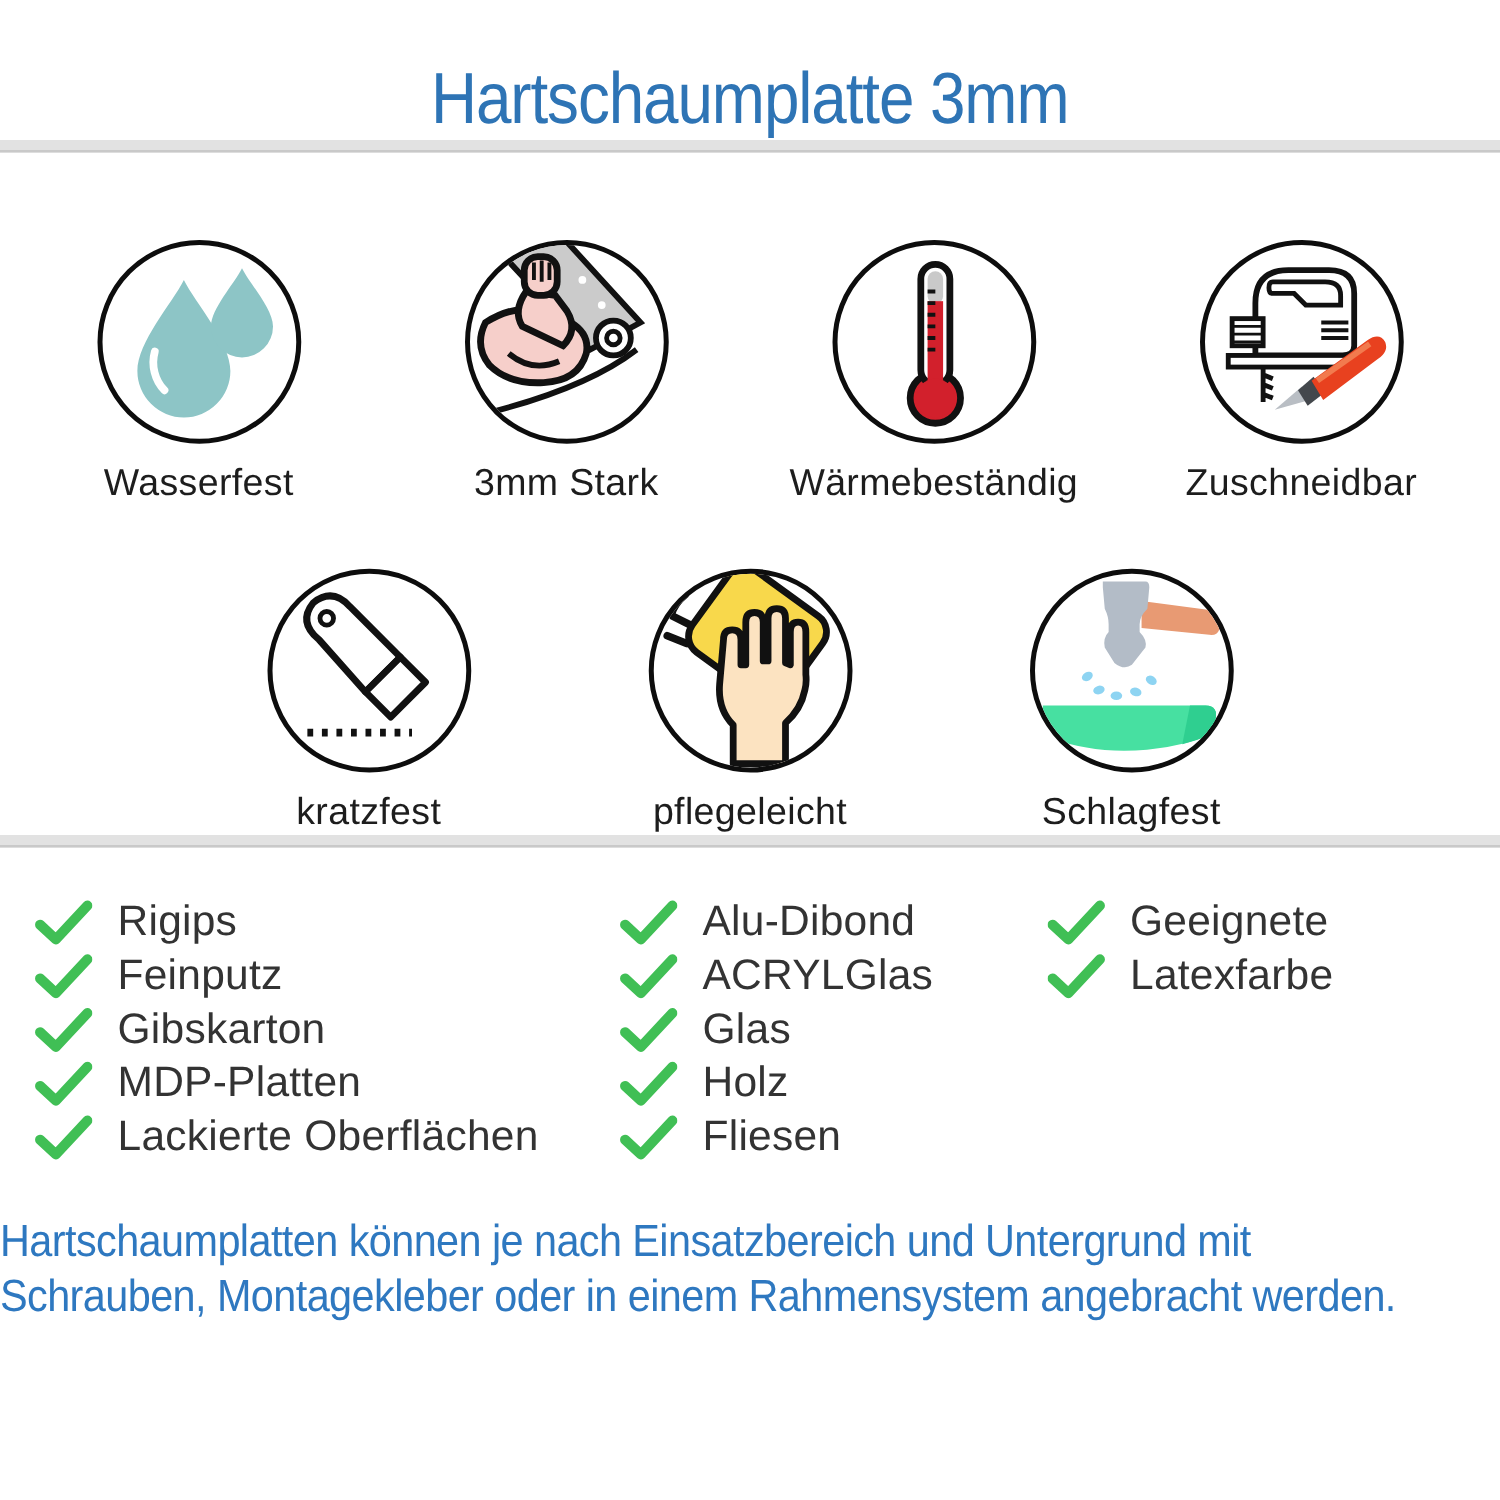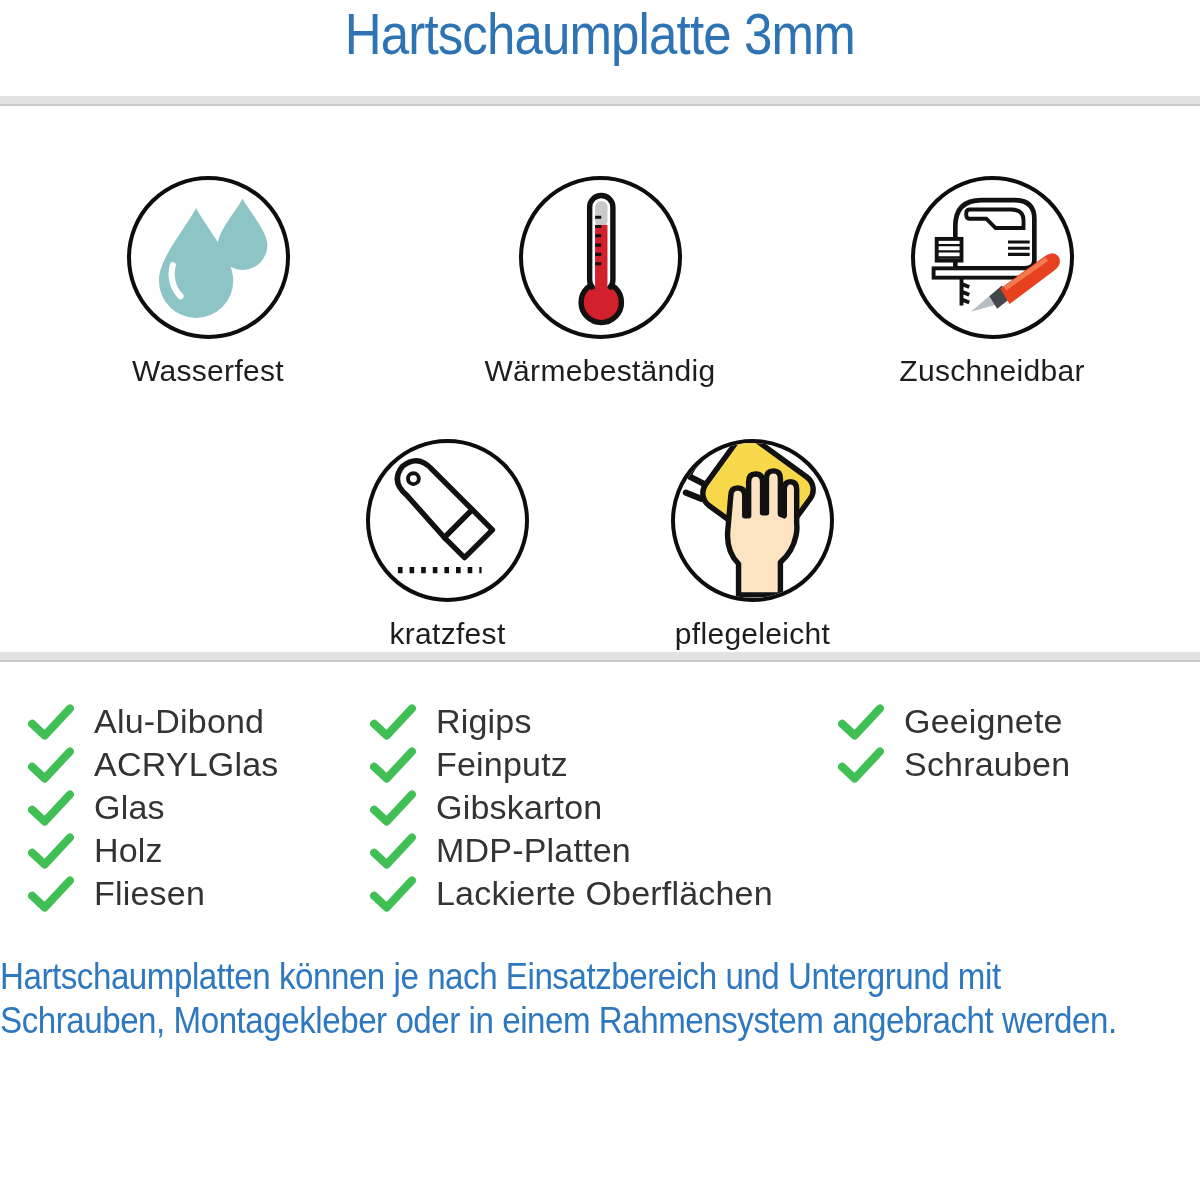--- a/index.html
+++ b/index.html
@@ -1,20 +1,20 @@
 <!DOCTYPE html>
 <html><head>
 <meta charset="utf-8">
 <style>
   html,body{margin:0;padding:0;}
   body{
     width:1200px;height:1200px;overflow:hidden;background:#ffffff;
     font-family:"Liberation Sans", sans-serif;
   }
-  .title-row{height:96px;display:flex;align-items:flex-start;justify-content:center;}
+  .title-row{height:112px;display:flex;align-items:flex-end;justify-content:center;}
   .page-title{
     margin:0;font-size:58px;font-weight:500;color:#2e74b5;
     transform:scaleX(.88);transform-origin:center;white-space:nowrap;letter-spacing:-1px;
   }
   .divider{height:8px;background:#e2e2e2;border-bottom:2px solid #c9c9c9;}
   .feat-row{display:flex;}
   .feat-row.row1{margin-top:70px;padding:0 12px;align-items:flex-end;}
   .feat-row.row1 .feat{flex:1;}
   .feat-row.row2{margin-top:50px;justify-content:center;text-align:right;}
   .feat-row.row2 .feat{flex:0 0 305px;}
@@ -60,20 +60,38 @@
       <div class="circle">
         <svg viewBox="0 0 100 100">
           <path fill="#8dc5c6" d="M42 18 C36 30 18 50 18 65 A24 24 0 0 0 66 65 C66 50 48 30 42 18 Z"></path>
           <path fill="#8dc5c6" d="M72 12 C68 20 56 33 56 42 A16 16 0 0 0 88 42 C88 33 76 20 72 12 Z"></path>
           <path fill="none" stroke="#fff" stroke-width="4" stroke-linecap="round" d="M27 55 C25 62 27 70 32 75"></path>
         </svg>
       </div>
       <div class="feat-label">Wasserfest</div>
     </div>
 
+    <div class="feat">
+      <div class="circle">
+        <svg viewBox="0 0 100 100">
+          <path d="M14 2 L46 -6 L88 40 L62 54 Z" fill="#cbcbcb" stroke="#111" stroke-width="3"></path>
+          <circle cx="74" cy="48" r="9" fill="#fff" stroke="#111" stroke-width="3"></circle>
+          <circle cx="74" cy="48" r="3.5" fill="none" stroke="#111" stroke-width="2.5"></circle>
+          <circle cx="58" cy="18" r="2" fill="#fff"></circle>
+          <circle cx="68" cy="31" r="2" fill="#fff"></circle>
+          <path d="M86 54 Q60 74 8 87" fill="none" stroke="#111" stroke-width="3"></path>
+          <path d="M8 40 Q2 52 10 62 Q20 72 38 71 Q56 70 60 56 Q62 46 52 40 Q30 26 8 40 Z" fill="#f6cfca" stroke="#111" stroke-width="3.5"></path>
+          <path d="M29 24 Q22 34 27 42 L48 52 Q56 44 50 34 L44 26 Z" fill="#f6cfca" stroke="#111" stroke-width="3.5"></path>
+          <rect x="28" y="6" width="17" height="20" rx="7" fill="#f6cfca" stroke="#111" stroke-width="3.5"></rect>
+          <path d="M33 9 V18 M37 8 V19 M41 9 V18" stroke="#111" stroke-width="2" fill="none"></path>
+          <path d="M20 56 Q32 66 46 60" fill="none" stroke="#111" stroke-width="3"></path>
+        </svg>
+      </div>
+      <div class="feat-label">3mm Stark</div>
+    </div>
 
     <div class="feat">
       <div class="circle">
         <svg viewBox="0 0 100 100">
           <circle cx="50.5" cy="79" r="13" fill="#d2202c" stroke="#111" stroke-width="3.5"></circle>
           <rect x="43" y="10" width="15" height="62" rx="7.5" fill="#fff" stroke="#111" stroke-width="3.5"></rect>
           <rect x="46.5" y="13.5" width="8" height="17" rx="4" fill="#c9c9c9"></rect>
           <rect x="46.5" y="29" width="8" height="42" fill="#d2202c"></rect>
           <circle cx="50.5" cy="79" r="10" fill="#d2202c"></circle>
           <path d="M46.5 24 h4 M46.5 30 h4 M46.5 36 h4 M46.5 42 h4 M46.5 48 h4 M46.5 54 h4" stroke="#111" stroke-width="2"></path>
@@ -124,26 +142,75 @@
           <path d="M10 22 L22 28 M7 32 L17 36 M16 11 Q11 15 9 21" stroke="#111" stroke-width="4" stroke-linecap="round" fill="none"></path>
           <g transform="rotate(36 54 34)">
             <rect x="22" y="6" width="60" height="52" rx="10" fill="#f8d84b" stroke="#111" stroke-width="3.5"></rect>
           </g>
           <path d="M41 98 L41 78 Q33 70 34 57 L36 34 Q36 29 40.5 29 Q45 29 45 34 L45 47 L47.5 47 L47.5 25 Q47.5 20 52 20 Q56.5 20 56.5 25 L56.5 45 L59 45 L59 23 Q59 18 63.5 18 Q68 18 68 23 L68 46 L70.5 47 L70.5 30 Q70.5 25 74.5 25 Q78.5 25 78.5 30 L78.5 52 Q79 56 78 60 Q76 70 68 77 L68 98 Z" fill="#fce3c1" stroke="#111" stroke-width="3.5" stroke-linejoin="round"></path>
         </svg>
       </div>
       <div class="feat-label">pflegeleicht</div>
     </div>
 
+    <div class="feat">
+      <div class="circle">
+        <svg viewBox="0 0 100 100">
+          <path d="M4 68 H88 Q95 68 93 76 L91 83 Q66 93 36 91 Q16 89 5 83 Z" fill="#47e0a1"></path>
+          <path d="M88 68 Q95 68 93 76 L91 83 Q84 86 76 88 L80 68 Z" fill="#2fcf90"></path>
+          <ellipse cx="27" cy="53" rx="3" ry="2.2" fill="#8ed4f2" transform="rotate(-30 27 53)"></ellipse>
+          <ellipse cx="33" cy="60" rx="3" ry="2.2" fill="#8ed4f2" transform="rotate(-15 33 60)"></ellipse>
+          <ellipse cx="42" cy="63" rx="3" ry="2.2" fill="#8ed4f2"></ellipse>
+          <ellipse cx="52" cy="61" rx="3" ry="2.2" fill="#8ed4f2" transform="rotate(15 52 61)"></ellipse>
+          <ellipse cx="60" cy="55" rx="3" ry="2.2" fill="#8ed4f2" transform="rotate(30 60 55)"></ellipse>
+          <path d="M55 14 L92 19 Q97 20 96 25 L95 29 Q94 32 90 31.5 L55 28 Z" fill="#e89a73"></path>
+          <path d="M35 4 H57 Q59 4 59 7 L58 18 Q54 22 54 26 L54 30 Q58 34 57 38 L50 47 Q46 50 41 46 L36 38 Q35 33 38 30 L38 26 Q38 22 36 18 L35 7 Q35 4 35 4 Z" fill="#b3bcc7"></path>
+        </svg>
+      </div>
+      <div class="feat-label">Schlagfest</div>
+    </div>
   </div>
 
   <div class="divider"></div>
 
   <div class="substrates">
 
+    <div class="col col1">
+      <div class="item">
+        <svg class="check" viewBox="0 0 50 40">
+            <path d="M4 22 L18 35 L46 5" fill="none" stroke="#40bf55" stroke-width="9" stroke-linecap="round" stroke-linejoin="round"></path>
+          </svg>
+        <span class="item-label">Rigips</span>
+      </div>
+      <div class="item">
+        <svg class="check" viewBox="0 0 50 40">
+            <path d="M4 22 L18 35 L46 5" fill="none" stroke="#40bf55" stroke-width="9" stroke-linecap="round" stroke-linejoin="round"></path>
+          </svg>
+        <span class="item-label">Feinputz</span>
+      </div>
+      <div class="item">
+        <svg class="check" viewBox="0 0 50 40">
+            <path d="M4 22 L18 35 L46 5" fill="none" stroke="#40bf55" stroke-width="9" stroke-linecap="round" stroke-linejoin="round"></path>
+          </svg>
+        <span class="item-label">Gibskarton</span>
+      </div>
+      <div class="item">
+        <svg class="check" viewBox="0 0 50 40">
+            <path d="M4 22 L18 35 L46 5" fill="none" stroke="#40bf55" stroke-width="9" stroke-linecap="round" stroke-linejoin="round"></path>
+          </svg>
+        <span class="item-label">MDP-Platten</span>
+      </div>
+      <div class="item">
+        <svg class="check" viewBox="0 0 50 40">
+            <path d="M4 22 L18 35 L46 5" fill="none" stroke="#40bf55" stroke-width="9" stroke-linecap="round" stroke-linejoin="round"></path>
+          </svg>
+        <span class="item-label">Lackierte Oberflächen</span>
+      </div>
+    </div>
+
     <div class="col col2">
       <div class="item">
         <svg class="check" viewBox="0 0 50 40">
             <path d="M4 22 L18 35 L46 5" fill="none" stroke="#40bf55" stroke-width="9" stroke-linecap="round" stroke-linejoin="round"></path>
           </svg>
         <span class="item-label">Alu-Dibond</span>
       </div>
       <div class="item">
         <svg class="check" viewBox="0 0 50 40">
             <path d="M4 22 L18 35 L46 5" fill="none" stroke="#40bf55" stroke-width="9" stroke-linecap="round" stroke-linejoin="round"></path>
@@ -163,65 +230,32 @@
         <span class="item-label">Holz</span>
       </div>
       <div class="item">
         <svg class="check" viewBox="0 0 50 40">
             <path d="M4 22 L18 35 L46 5" fill="none" stroke="#40bf55" stroke-width="9" stroke-linecap="round" stroke-linejoin="round"></path>
           </svg>
         <span class="item-label">Fliesen</span>
       </div>
     </div>
 
-    <div class="col col1">
-      <div class="item">
-        <svg class="check" viewBox="0 0 50 40">
-            <path d="M4 22 L18 35 L46 5" fill="none" stroke="#40bf55" stroke-width="9" stroke-linecap="round" stroke-linejoin="round"></path>
-          </svg>
-        <span class="item-label">Rigips</span>
-      </div>
-      <div class="item">
-        <svg class="check" viewBox="0 0 50 40">
-            <path d="M4 22 L18 35 L46 5" fill="none" stroke="#40bf55" stroke-width="9" stroke-linecap="round" stroke-linejoin="round"></path>
-          </svg>
-        <span class="item-label">Feinputz</span>
-      </div>
-      <div class="item">
-        <svg class="check" viewBox="0 0 50 40">
-            <path d="M4 22 L18 35 L46 5" fill="none" stroke="#40bf55" stroke-width="9" stroke-linecap="round" stroke-linejoin="round"></path>
-          </svg>
-        <span class="item-label">Gibskarton</span>
-      </div>
-      <div class="item">
-        <svg class="check" viewBox="0 0 50 40">
-            <path d="M4 22 L18 35 L46 5" fill="none" stroke="#40bf55" stroke-width="9" stroke-linecap="round" stroke-linejoin="round"></path>
-          </svg>
-        <span class="item-label">MDP-Platten</span>
-      </div>
-      <div class="item">
-        <svg class="check" viewBox="0 0 50 40">
-            <path d="M4 22 L18 35 L46 5" fill="none" stroke="#40bf55" stroke-width="9" stroke-linecap="round" stroke-linejoin="round"></path>
-          </svg>
-        <span class="item-label">Lackierte Oberflächen</span>
-      </div>
-    </div>
-
     <div class="col col3">
       <div class="item">
         <svg class="check" viewBox="0 0 50 40">
             <path d="M4 22 L18 35 L46 5" fill="none" stroke="#40bf55" stroke-width="9" stroke-linecap="round" stroke-linejoin="round"></path>
           </svg>
         <span class="item-label">Geeignete</span>
       </div>
       <div class="item">
         <svg class="check" viewBox="0 0 50 40">
             <path d="M4 22 L18 35 L46 5" fill="none" stroke="#40bf55" stroke-width="9" stroke-linecap="round" stroke-linejoin="round"></path>
           </svg>
-        <span class="item-label">Schrauben</span>
+        <span class="item-label">Latexfarbe</span>
       </div>
     </div>
   </div>
 
   <div class="footer">
     <div class="fline">Hartschaumplatten können je nach Einsatzbereich und Untergrund mit</div>
     <div class="fline">Schrauben, Montagekleber oder in einem Rahmensystem angebracht werden.</div>
   </div>
 
 </div>

